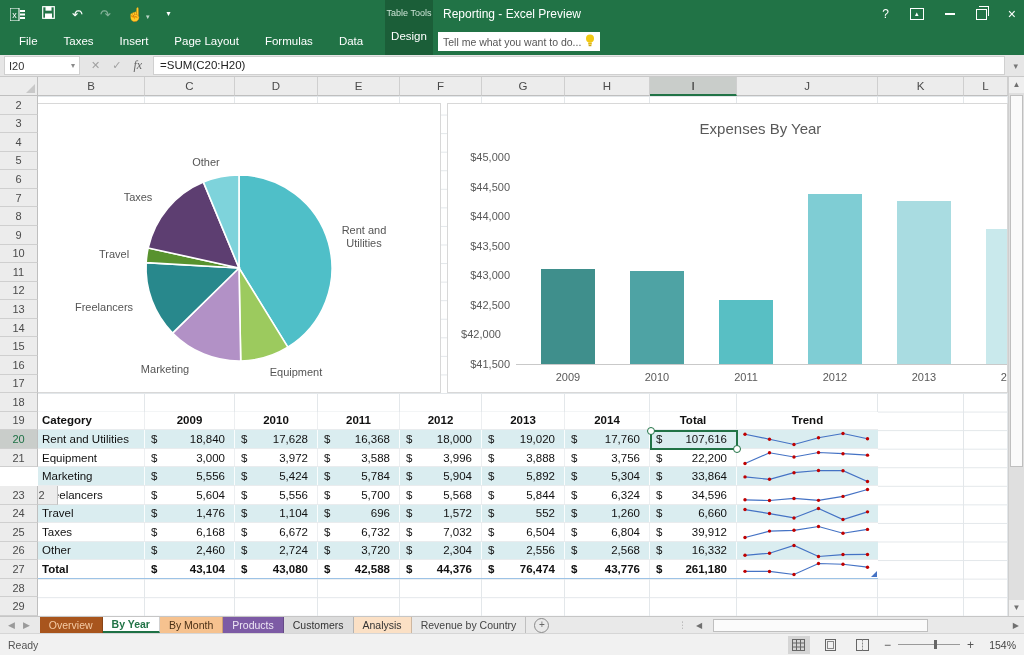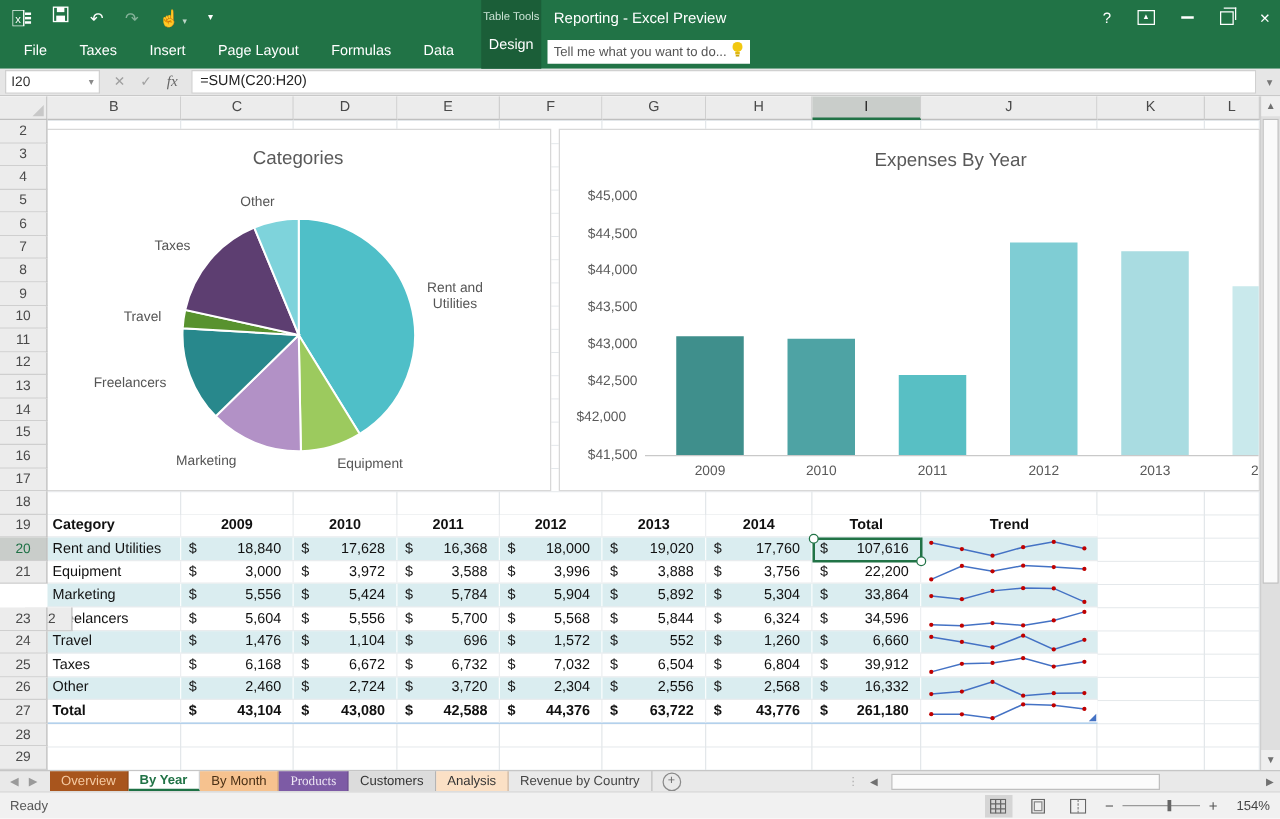--- a/index.html
+++ b/index.html
@@ -219,21 +219,20 @@
         <div class="vline" style="left: 443px;"></div>
         <div class="vline" style="left: 526px;"></div>
         <div class="vline" style="left: 611px;"></div>
         <div class="vline" style="left: 698px;"></div>
         <div class="vline" style="left: 839px;"></div>
         <div class="vline" style="left: 925px;"></div>
         <div class="vline" style="left: 969px;"></div>
       </div>
 
     <div class="chart-panel" id="piePanel" style="left:36px;top:26px;width:405px;height:290px;">
-      <div class="chart-title" style="left:0;right:0;top:14px;">Categories</div>
       <svg id="pieSvg" width="405" height="290" viewBox="0 0 405 290">
           <path d="M 202 164 L 202 71 A 93 93 0 0 1 250.82250460446676 243.1540462904255 Z" fill="#4FBFC8" stroke="#fff" stroke-width="1.6"></path>
           <path d="M 202 164 L 250.82250460446676 243.1540462904255 A 93 93 0 0 1 203.73156486226034 256.9838786195101 Z" fill="#9CCA5E" stroke="#fff" stroke-width="1.6"></path>
           <path d="M 202 164 L 203.73156486226034 256.9838786195101 A 93 93 0 0 1 135.54277125638936 229.0571806007562 Z" fill="#B291C6" stroke="#fff" stroke-width="1.6"></path>
           <path d="M 202 164 L 135.54277125638936 229.0571806007562 A 93 93 0 0 1 109.15380564052313 158.6535812956479 Z" fill="#28888C" stroke="#fff" stroke-width="1.6"></path>
           <path d="M 202 164 L 109.15380564052313 158.6535812956479 A 93 93 0 0 1 111.19588437584139 143.9098883598315 Z" fill="#58922E" stroke="#fff" stroke-width="1.6"></path>
           <path d="M 202 164 L 111.19588437584139 143.9098883598315 A 93 93 0 0 1 166.393388828712 78.08626861265594 Z" fill="#5D3E71" stroke="#fff" stroke-width="1.6"></path>
           <path d="M 202 164 L 166.393388828712 78.08626861265594 A 93 93 0 0 1 202.00000000000014 71 Z" fill="#7ED3DB" stroke="#fff" stroke-width="1.6"></path>
         </svg>
     <div class="pie-label" style="left: 327px; top: 133px; width: 72px;">Rent and Utilities</div><div class="pie-label" style="left: 259px; top: 268px;">Equipment</div><div class="pie-label" style="left: 128px; top: 265px;">Marketing</div><div class="pie-label" style="left: 67px; top: 203px;">Freelancers</div><div class="pie-label" style="left: 77px; top: 150px;">Travel</div><div class="pie-label" style="left: 101px; top: 93px;">Taxes</div><div class="pie-label" style="left: 169px; top: 58px;">Other</div></div>
@@ -582,21 +581,21 @@
           <div class="tc num" style="width: 82px;">
             <span>$</span>
             <span>42,588</span>
           </div>
           <div class="tc num" style="width: 82px;">
             <span>$</span>
             <span>44,376</span>
           </div>
           <div class="tc num" style="width: 83px;">
             <span>$</span>
-            <span>63,722</span>
+            <span>76,474</span>
           </div>
           <div class="tc num" style="width: 85px;">
             <span>$</span>
             <span>43,776</span>
           </div>
           <div class="tc num" style="width: 87px;">
             <span>$</span>
             <span>261,180</span>
           </div>
           <div class="tc ctr" style="width: 141px; border-right: none;">
@@ -673,21 +672,21 @@
 
   <div class="tabbar">
     <div class="navarrows">
       <span>◀</span>
       <span>▶</span>
     </div>
     <div class="stabs" id="stabs">
         <div class="stab" style="background: rgb(168, 85, 29); color: rgb(245, 203, 164);">Overview</div>
         <div class="stab active" style="background: rgb(255, 255, 255); color: rgb(33, 115, 70);">By Year</div>
         <div class="stab" style="background: rgb(246, 194, 143); color: rgb(74, 48, 21);">By Month</div>
-        <div class="stab" style="background: rgb(125, 91, 165); color: rgb(237, 230, 244); font-family: Liberation Serif, serif;">Products</div>
+        <div class="stab" style="background: rgb(125, 91, 165); color: rgb(237, 230, 244);">Products</div>
         <div class="stab" style="background: rgb(220, 220, 220); color: rgb(51, 51, 51);">Customers</div>
         <div class="stab" style="background: rgb(251, 224, 197); color: rgb(51, 51, 51);">Analysis</div>
         <div class="stab" style="color: rgb(68, 68, 68);">Revenue by Country</div>
       </div>
     <div class="newsheet">+</div>
     <div class="hscroll">
       <span class="hs-dots">⋮</span>
       <span class="hs-arrow">◀</span>
       <div class="hs-track">
         <div class="hs-thumb"></div>

